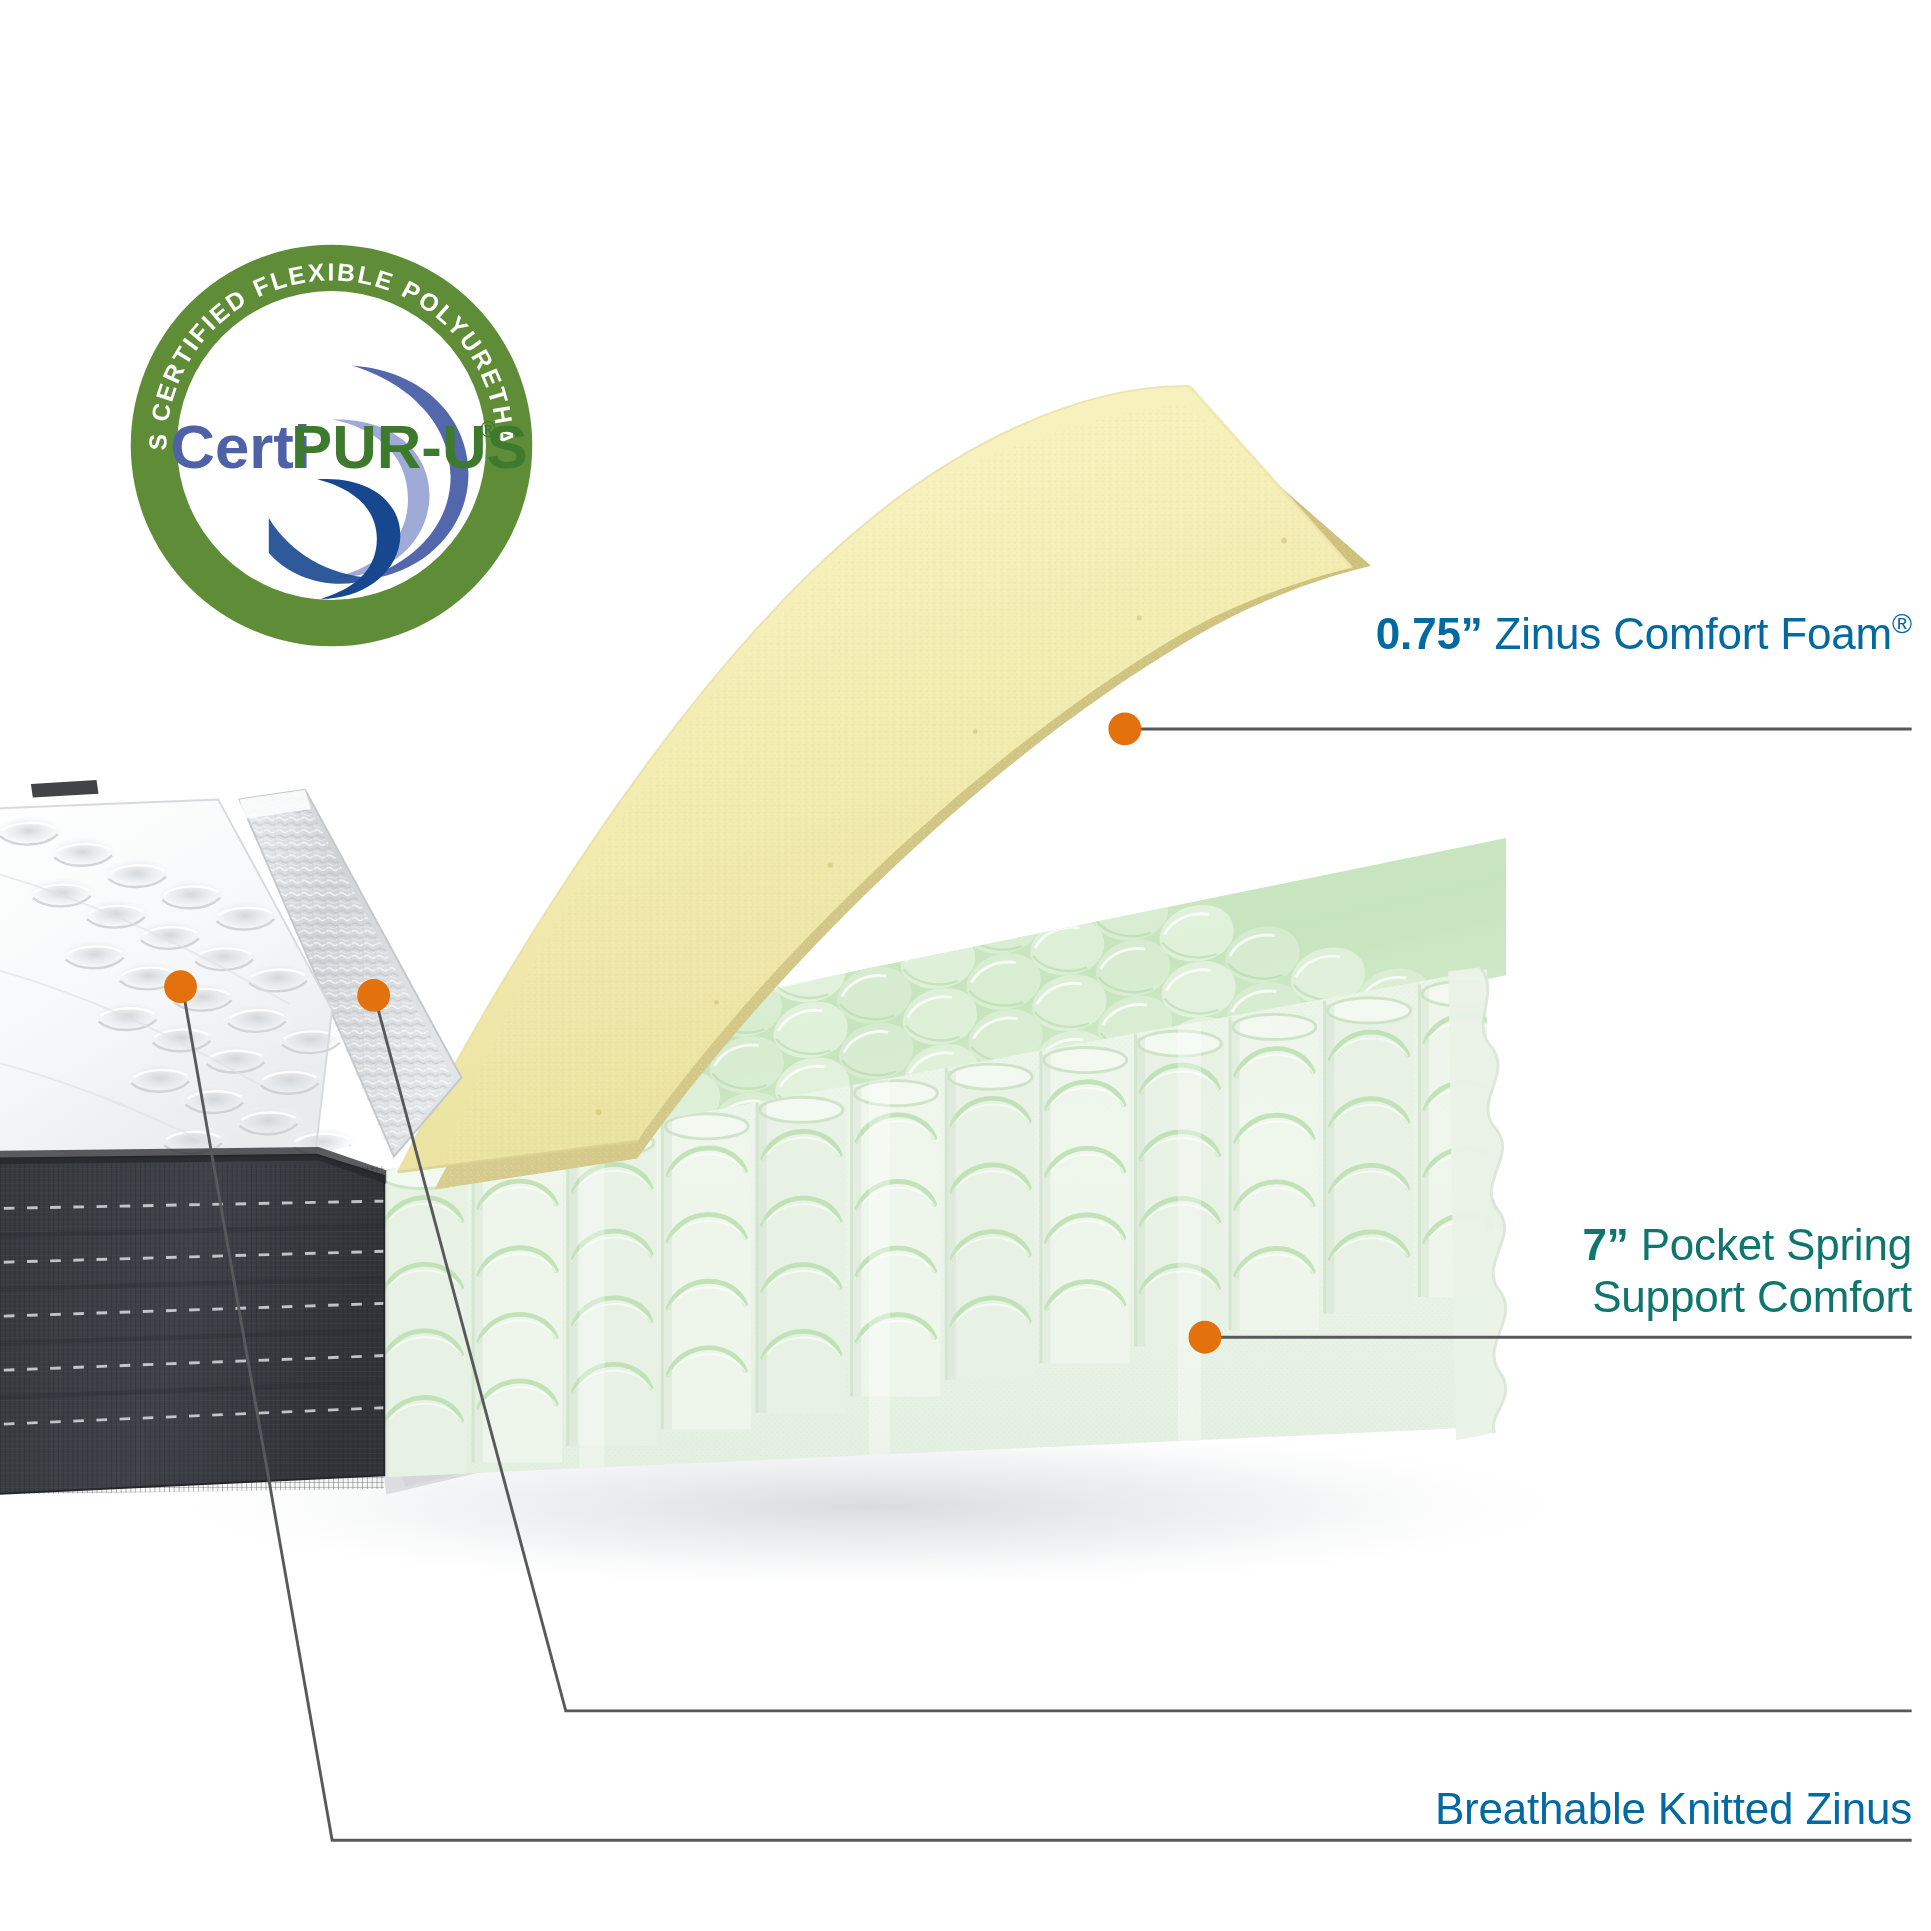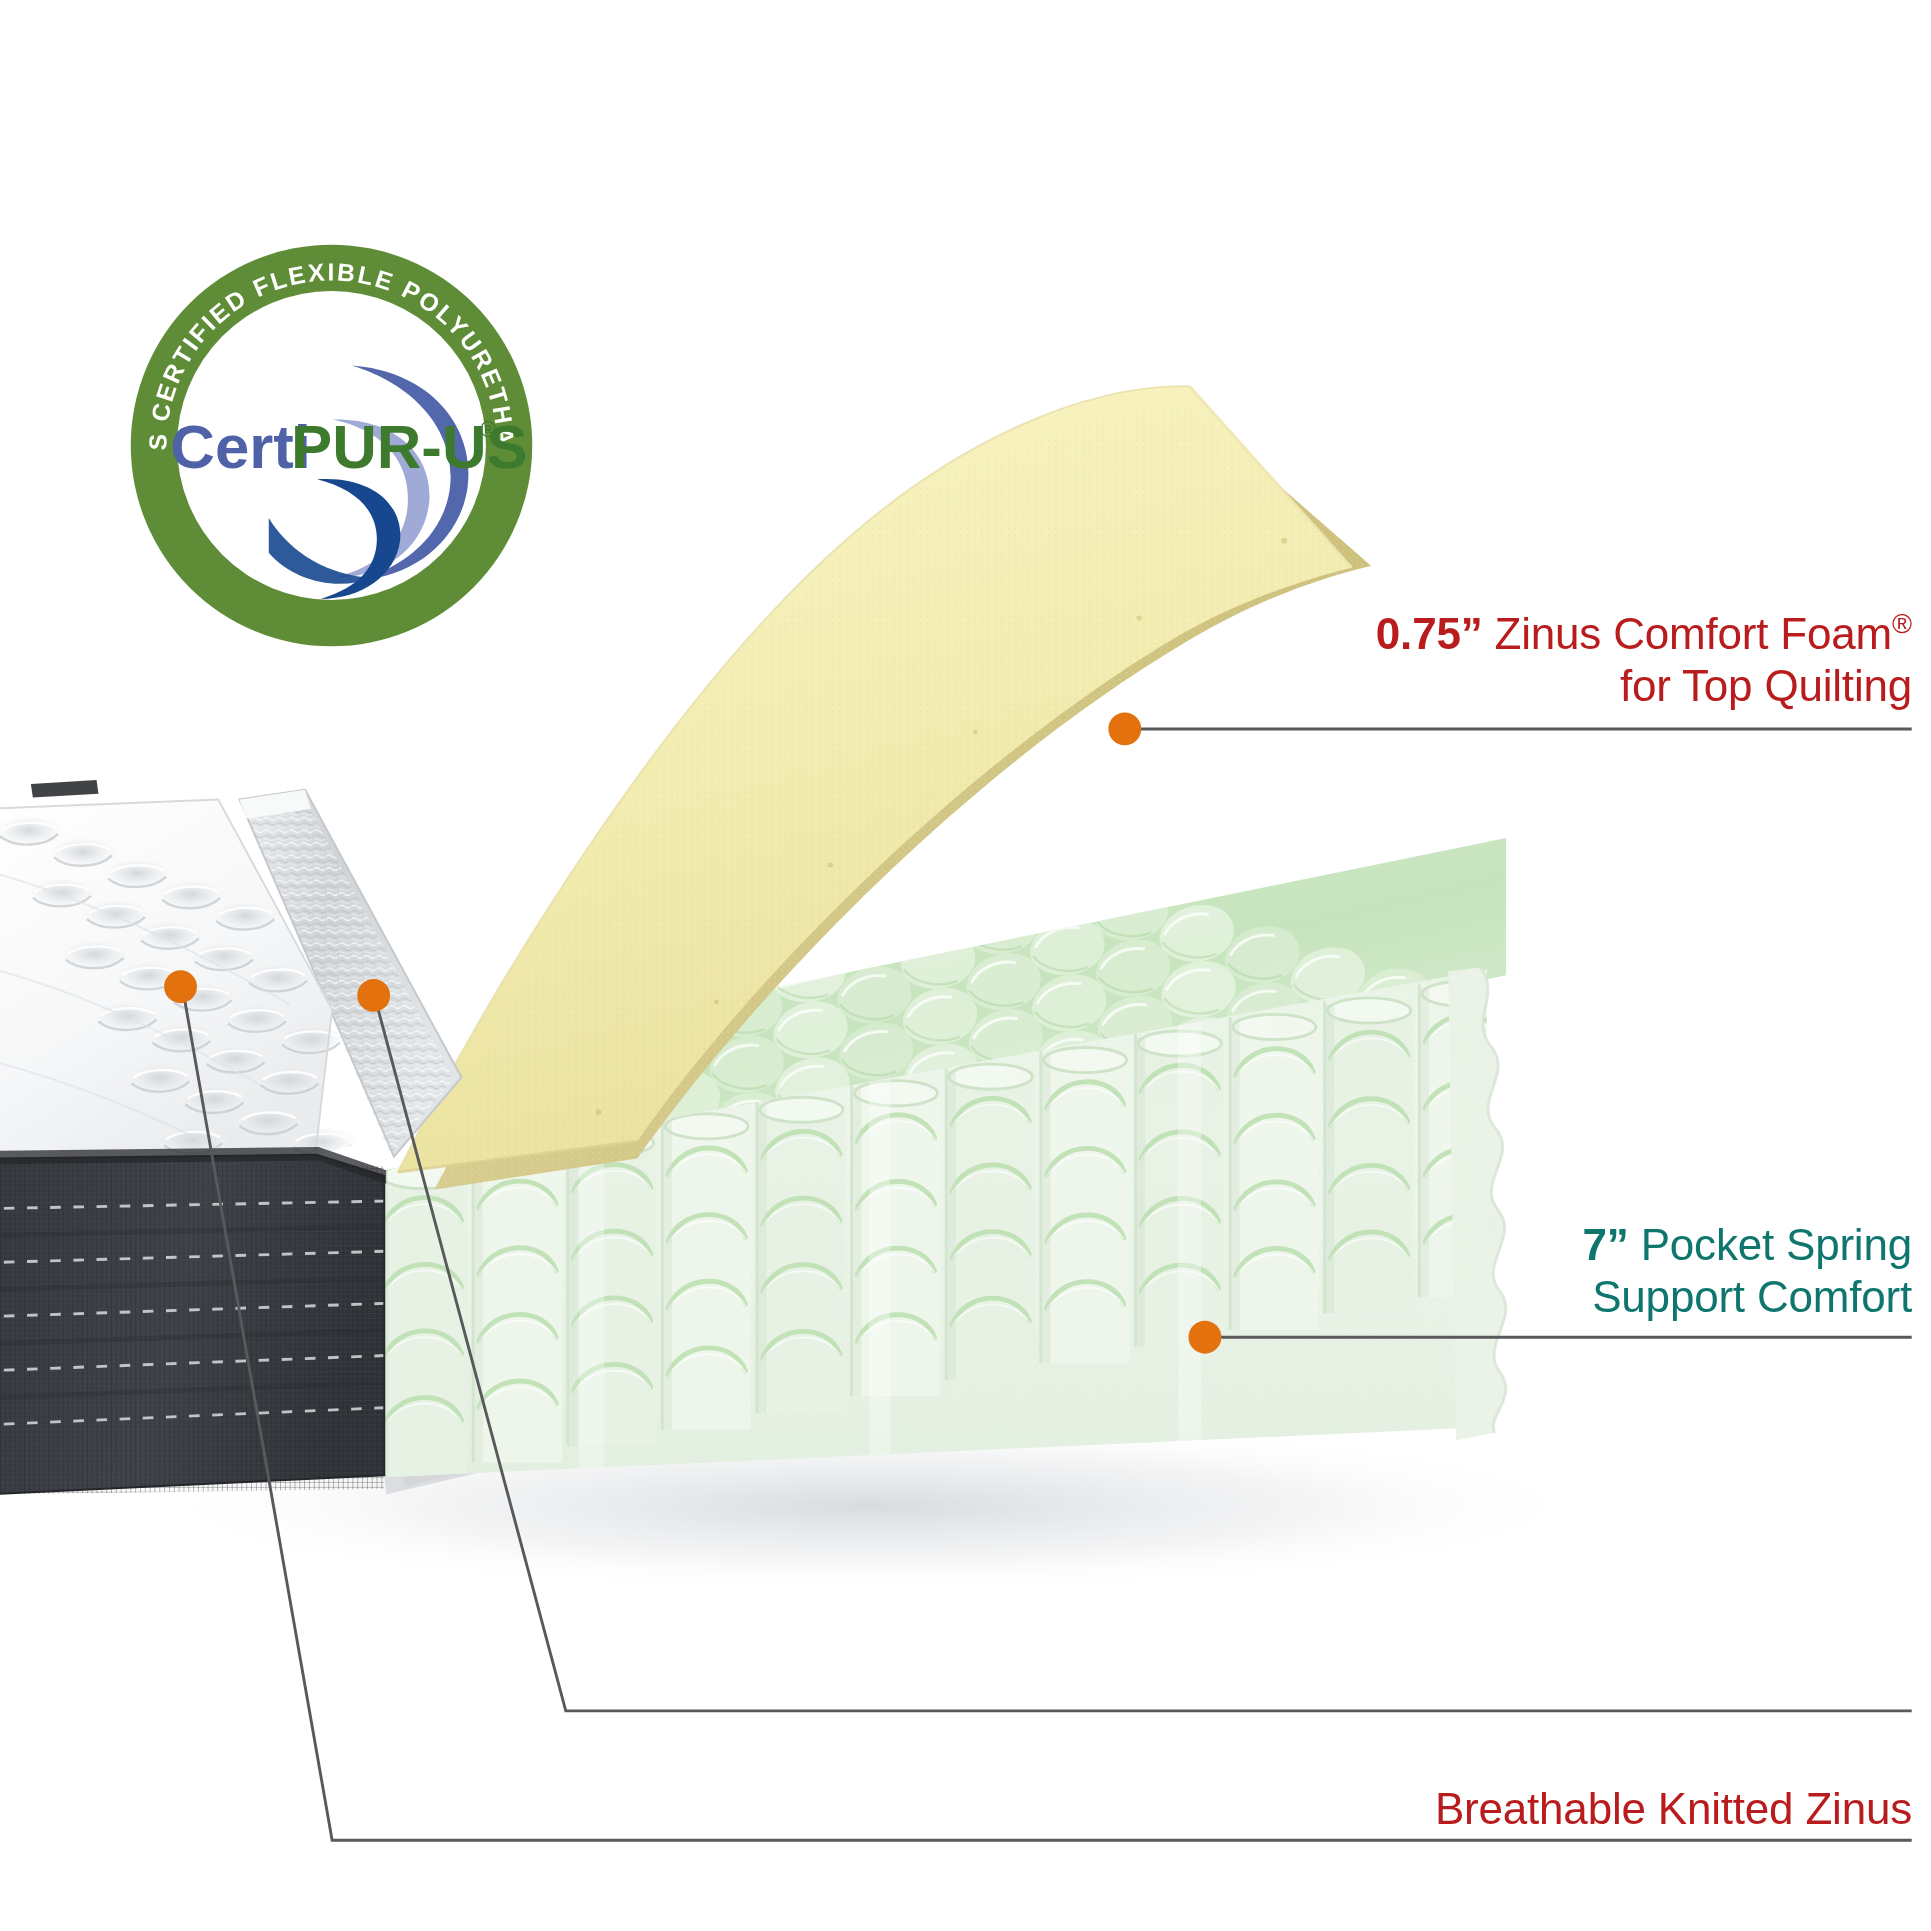--- a/index.html
+++ b/index.html
@@ -11,21 +11,21 @@
     -webkit-font-smoothing:antialiased;
   }
   #stage{position:relative;width:1931px;height:1931px;background:#fff;overflow:hidden;}
 
   
   #art{position:absolute;left:0;top:0;width:1931px;height:1931px;}
 
   
   .callout{
     position:absolute;
-    color:#b91c1c;
+    color:#0369a1;
     font-size:44px;
     line-height:1.18;
     letter-spacing:-0.2px;
     white-space:nowrap;
   }
   .callout .lead{font-weight:700;}
   .callout.orange{color:#0f766e;}
   .callout.r{text-align:right;}
   .sup{font-size:0.62em;vertical-align:super;letter-spacing:0;}
 
@@ -774,21 +774,20 @@
         <text x="173" y="238" font-family="'Liberation Sans',sans-serif" font-size="64" font-weight="700" fill="#3e7a2e">PUR-US</text>
         <text x="369" y="206" font-family="'Liberation Sans',sans-serif" font-size="22" font-weight="700" fill="#3e7a2e">®</text>
       </g>
     </svg>
   </div>
 
   <div class="callout r" id="label-comfort-foam">
     <div>
       <span class="lead">0.75”</span><span> Zinus Comfort Foam</span><span class="sup">®</span>
     </div>
-    <div>for Top Quilting</div>
   </div>
 
   <div class="callout r orange" id="label-pocket-spring">
     <div>
       <span class="lead">7”</span><span> Pocket Spring</span>
     </div>
     <div>Support Comfort</div>
   </div>
 
 

